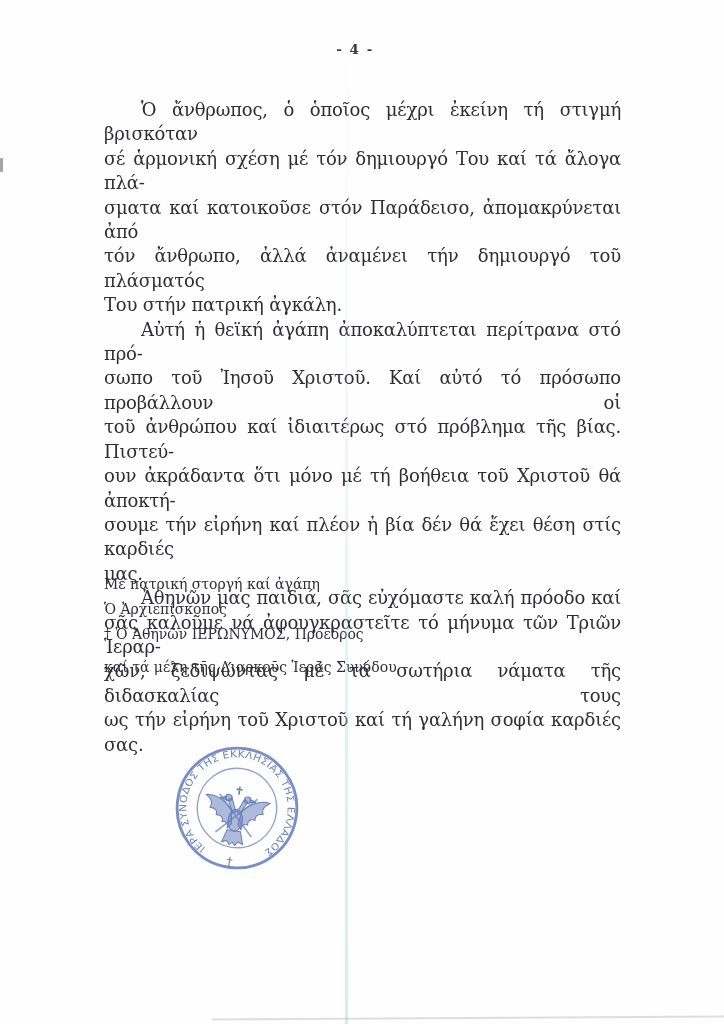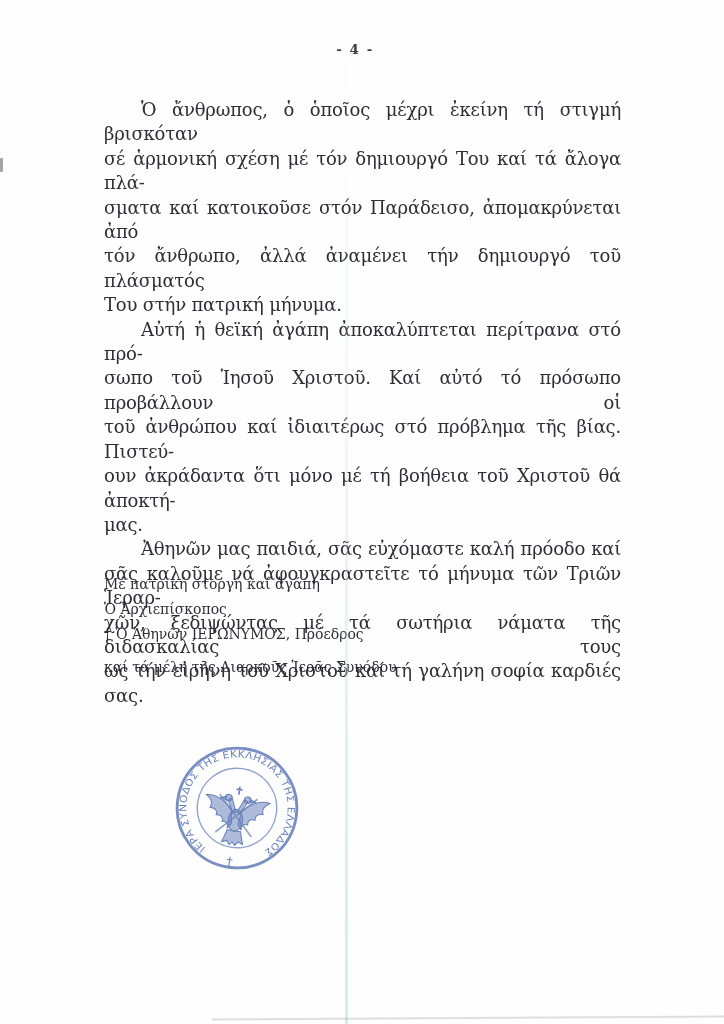--- a/index.html
+++ b/index.html
@@ -101,27 +101,28 @@
 <div class="page">
 
   <div class="page-number">- 4 -</div>
 
   <div class="textcol">
       <div class="para">
         <div class="line first">Ὁ ἄνθρωπος, ὁ ὁποῖος μέχρι ἐκείνη τή στιγμή βρισκόταν</div>
         <div class="line">σέ ἁρμονική σχέση μέ τόν δημιουργό Του καί τά ἄλογα πλά-</div>
         <div class="line">σματα καί κατοικοῦσε στόν Παράδεισο, ἀπομακρύνεται ἀπό</div>
         <div class="line">τόν ἄνθρωπο, ἀλλά ἀναμένει τήν δημιουργό τοῦ πλάσματός</div>
-        <div class="line last">Του στήν πατρική μήνυμα.</div>
+        <div class="line last">Του στήν πατρική ἀγκάλη.</div>
       </div>
       <div class="para">
         <div class="line first">Αὐτή ἡ θεϊκή ἀγάπη ἀποκαλύπτεται περίτρανα στό πρό-</div>
         <div class="line">σωπο τοῦ Ἰησοῦ Χριστοῦ. Καί αὐτό τό πρόσωπο προβάλλουν οἱ</div>
         <div class="line">τοῦ ἀνθρώπου καί ἰδιαιτέρως στό πρόβλημα τῆς βίας. Πιστεύ-</div>
         <div class="line">ουν ἀκράδαντα ὅτι μόνο μέ τή βοήθεια τοῦ Χριστοῦ θά ἀποκτή-</div>
+        <div class="line">σουμε τήν εἰρήνη καί πλέον ἡ βία δέν θά ἔχει θέση στίς καρδιές</div>
         <div class="line last">μας.</div>
       </div>
       <div class="para">
         <div class="line first">Ἀθηνῶν μας παιδιά, σᾶς εὐχόμαστε καλή πρόοδο καί</div>
         <div class="line">σᾶς καλοῦμε νά ἀφουγκραστεῖτε τό μήνυμα τῶν Τριῶν Ἱεραρ-</div>
         <div class="line">χῶν, ξεδιψώντας μέ τά σωτήρια νάματα τῆς διδασκαλίας τους</div>
         <div class="line last">ως τήν εἰρήνη τοῦ Χριστοῦ καί τή γαλήνη σοφία καρδιές σας.</div>
       </div>
     </div>
 

